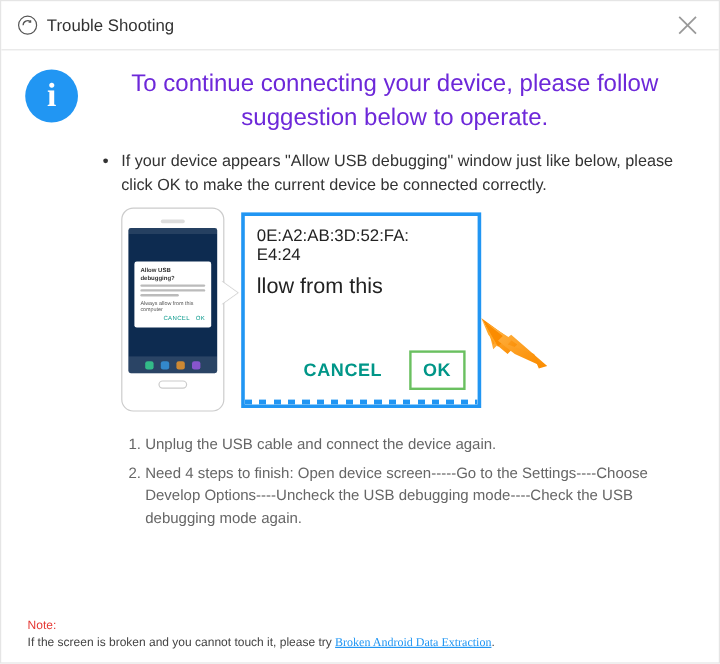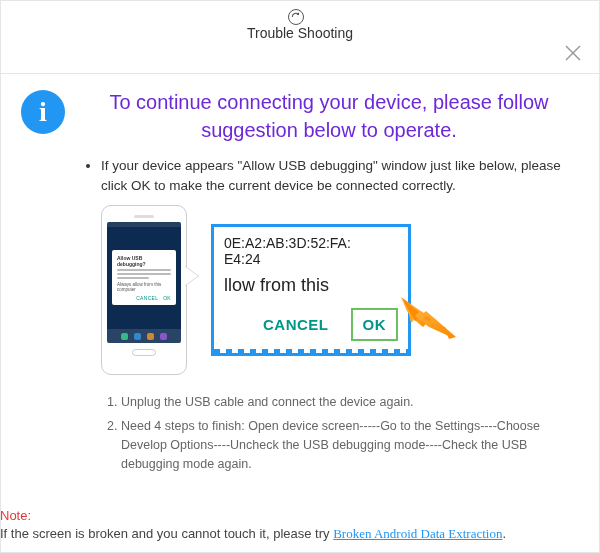--- a/index.html
+++ b/index.html
@@ -10,21 +10,20 @@
     height: 553px;
     overflow: hidden;
     color: #333;
     border: 1px solid #e5e5e5;
   }
   .titlebar {
     display: flex;
     align-items: center;
     padding: 8px 14px;
     border-bottom: 1px solid #e5e5e5;
-    flex-direction: column;
   }
   .titlebar .app-icon {
     width: 16px; height: 16px;
     border: 1.5px solid #555;
     border-radius: 50%;
     display: inline-flex;
     align-items: center;
     justify-content: center;
     font-size: 10px;
     color: #555;
@@ -158,26 +157,26 @@
     right: -12px; top: 60px;
     width: 0; height: 0;
     border-top: 10px solid transparent;
     border-bottom: 10px solid transparent;
     border-left: 14px solid #fff;
     filter: drop-shadow(1px 0 0 #ccc);
   }
   
   .zoom {
     width: 200px;
-    height: 132px;
+    height: 163px;
     border: 3px solid #2196f3;
     background: #fff;
     position: relative;
     overflow: hidden;
-    margin-left: 24px;
+    margin-left: 14px;
   }
   .zoom .ztext {
     padding: 8px 10px;
     font-size: 14px;
     color: #222;
     font-weight: 500;
   }
   .zoom .zcontent {
     padding: 0 10px 2px 10px;
     font-size: 18px;
@@ -217,23 +216,23 @@
     margin: 6px 0 0 100px;
     font-size: 12.5px;
     color: #666;
     line-height: 1.55;
   }
   ol.substeps li { margin-bottom: 4px; }
 
   .footer {
     position: absolute;
     bottom: 10px;
-    left: 0;
+    left: 23px;
     right: 14px;
-    font-size: 13px;
+    font-size: 10px;
     line-height: 1.4;
   }
   .footer .notelabel { color: #e53935; }
   .footer .notebody { color: #444; }
   .footer a { color: #2196f3; text-decoration: underline; cursor:pointer;font-family:Liberation Serif, serif;}
 </style>
 </head>
 <body>
 
 <div class="titlebar">

